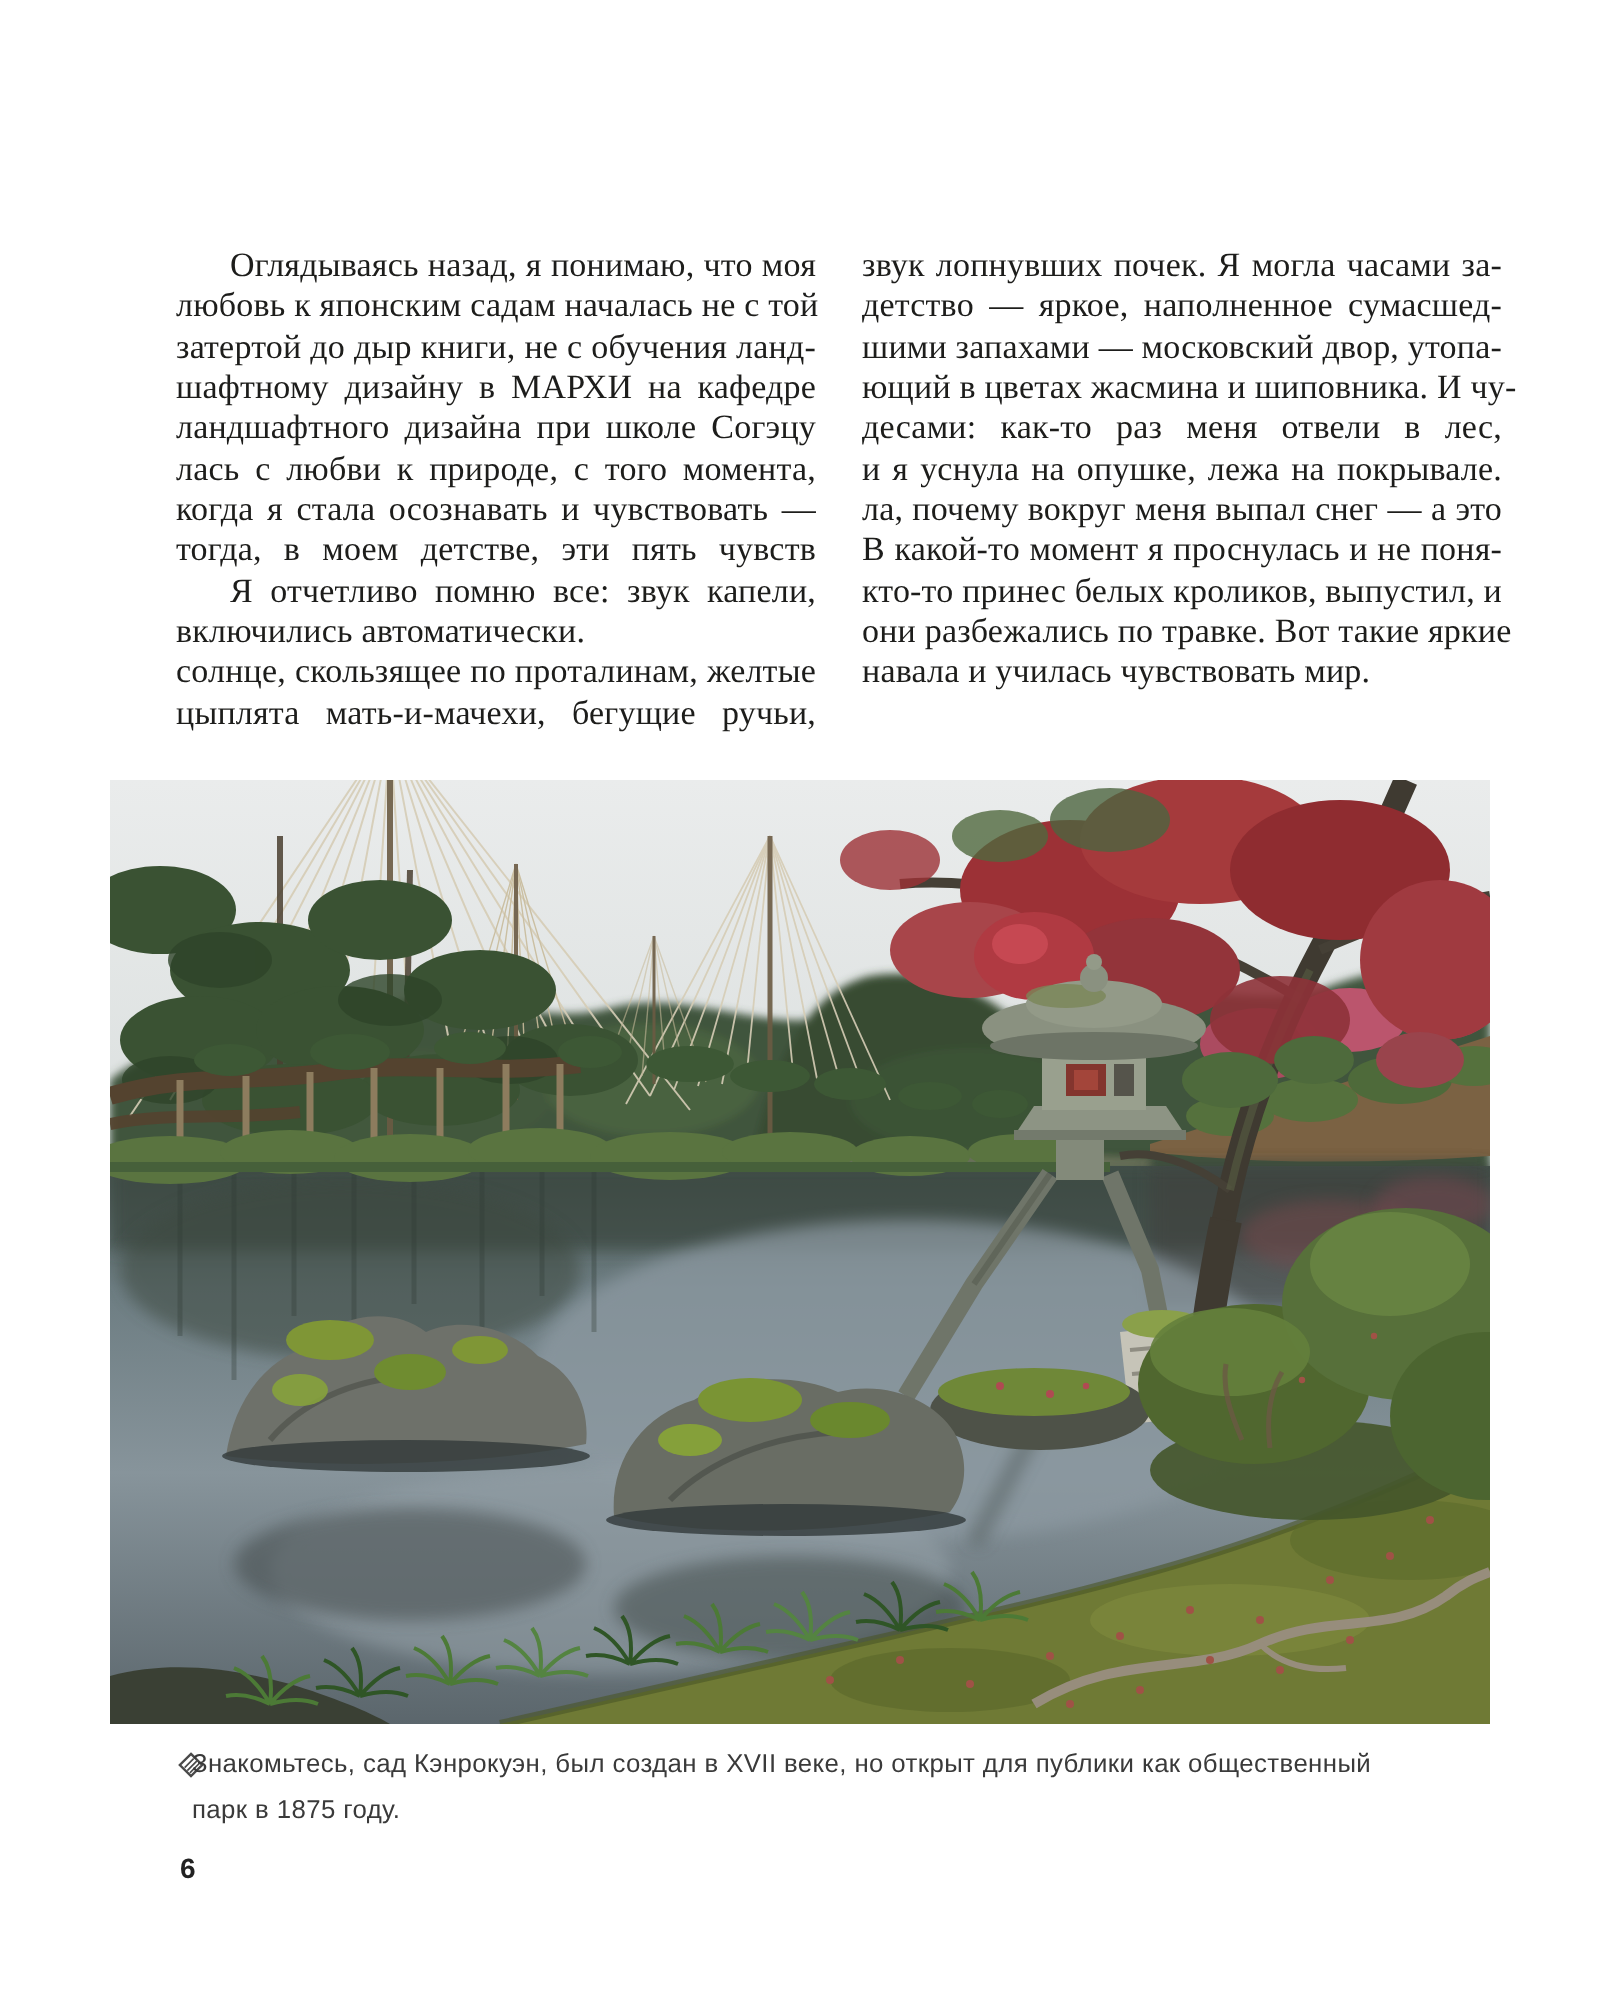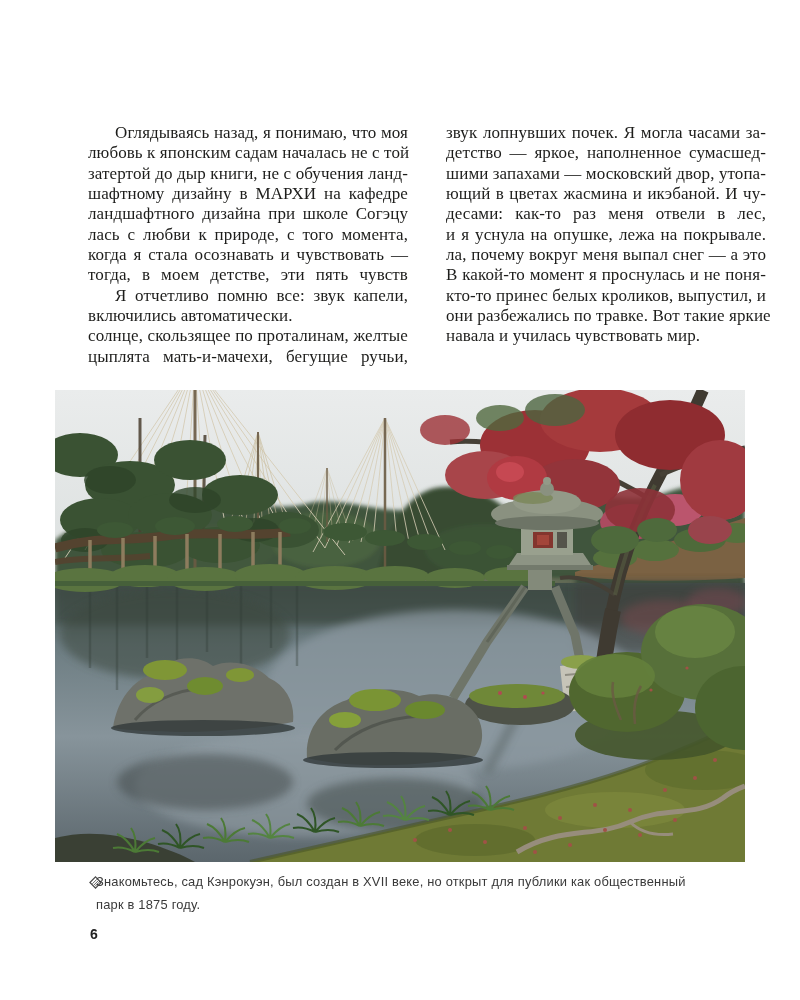--- a/index.html
+++ b/index.html
@@ -1,21 +1,21 @@
 <!DOCTYPE html>
 <html><head>
 <meta charset="utf-8">
 <style>
   html,body{margin:0;padding:0;background:#ffffff;}
   .page{position:relative;width:800px;height:1000px;background:#ffffff;overflow:hidden;
         font-family:"Liberation Serif","DejaVu Serif",serif;}
   .col{position:absolute;top:86px;width:320px;font-size:17px;line-height:20.35px;
        color:#1d1d1b;letter-spacing:0.1px;margin-top:37px;}
   .col-left{left:88px;}
-  .col-right{left:446px;}
+  .col-right{left:431px;}
   .tl{text-align:justify;text-align-last:justify;white-space:nowrap;}
   .tl.last{text-align-last:left;white-space:normal;}
   .tl.ind{text-indent:27px;}
   .photo{position:absolute;left:55px;top:390px;width:690px;height:472px;}
   .photo svg{display:block;width:100%;height:100%;}
   .caption{position:absolute;left:96px;top:871px;width:620px;
            font-family:"Liberation Sans","DejaVu Sans",sans-serif;
            font-size:12.9px;line-height:22.5px;color:#3a3a3a;letter-spacing:0.2px;}
   .caption-icon{position:absolute;left:89px;top:876px;width:13px;height:13px;}
   .pagenum{position:absolute;left:90px;top:926px;
@@ -39,21 +39,21 @@
     <div class="tl ind">Я отчетливо помню все: звук капели,</div>
     <div class="tl last">включились автоматически.</div>
     <div class="tl">солнце, скользящее по проталинам, желтые</div>
     <div class="tl">цыплята мать-и-мачехи, бегущие ручьи,</div>
   </div>
 
   <div class="col col-right">
     <div class="tl">звук лопнувших почек. Я могла часами за-</div>
     <div class="tl">детство — яркое, наполненное сумасшед-</div>
     <div class="tl">шими запахами — московский двор, утопа-</div>
-    <div class="tl">ющий в цветах жасмина и икэбаной. И чу-</div>
+    <div class="tl">ющий в цветах жасмина и шиповника. И чу-</div>
     <div class="tl">десами: как-то раз меня отвели в лес,</div>
     <div class="tl">и я уснула на опушке, лежа на покрывале.</div>
     <div class="tl">ла, почему вокруг меня выпал снег — а это</div>
     <div class="tl">В какой-то момент я проснулась и не поня-</div>
     <div class="tl">кто-то принес белых кроликов, выпустил, и</div>
     <div class="tl">они разбежались по травке. Вот такие яркие</div>
     <div class="tl last">навала и училась чувствовать мир.</div>
   </div>
 
   <div class="photo" aria-label="Пруд сада Кэнрокуэн: каменный фонарь на двух ножках, сосны с юкицури, красные клены, камни со мхом">

